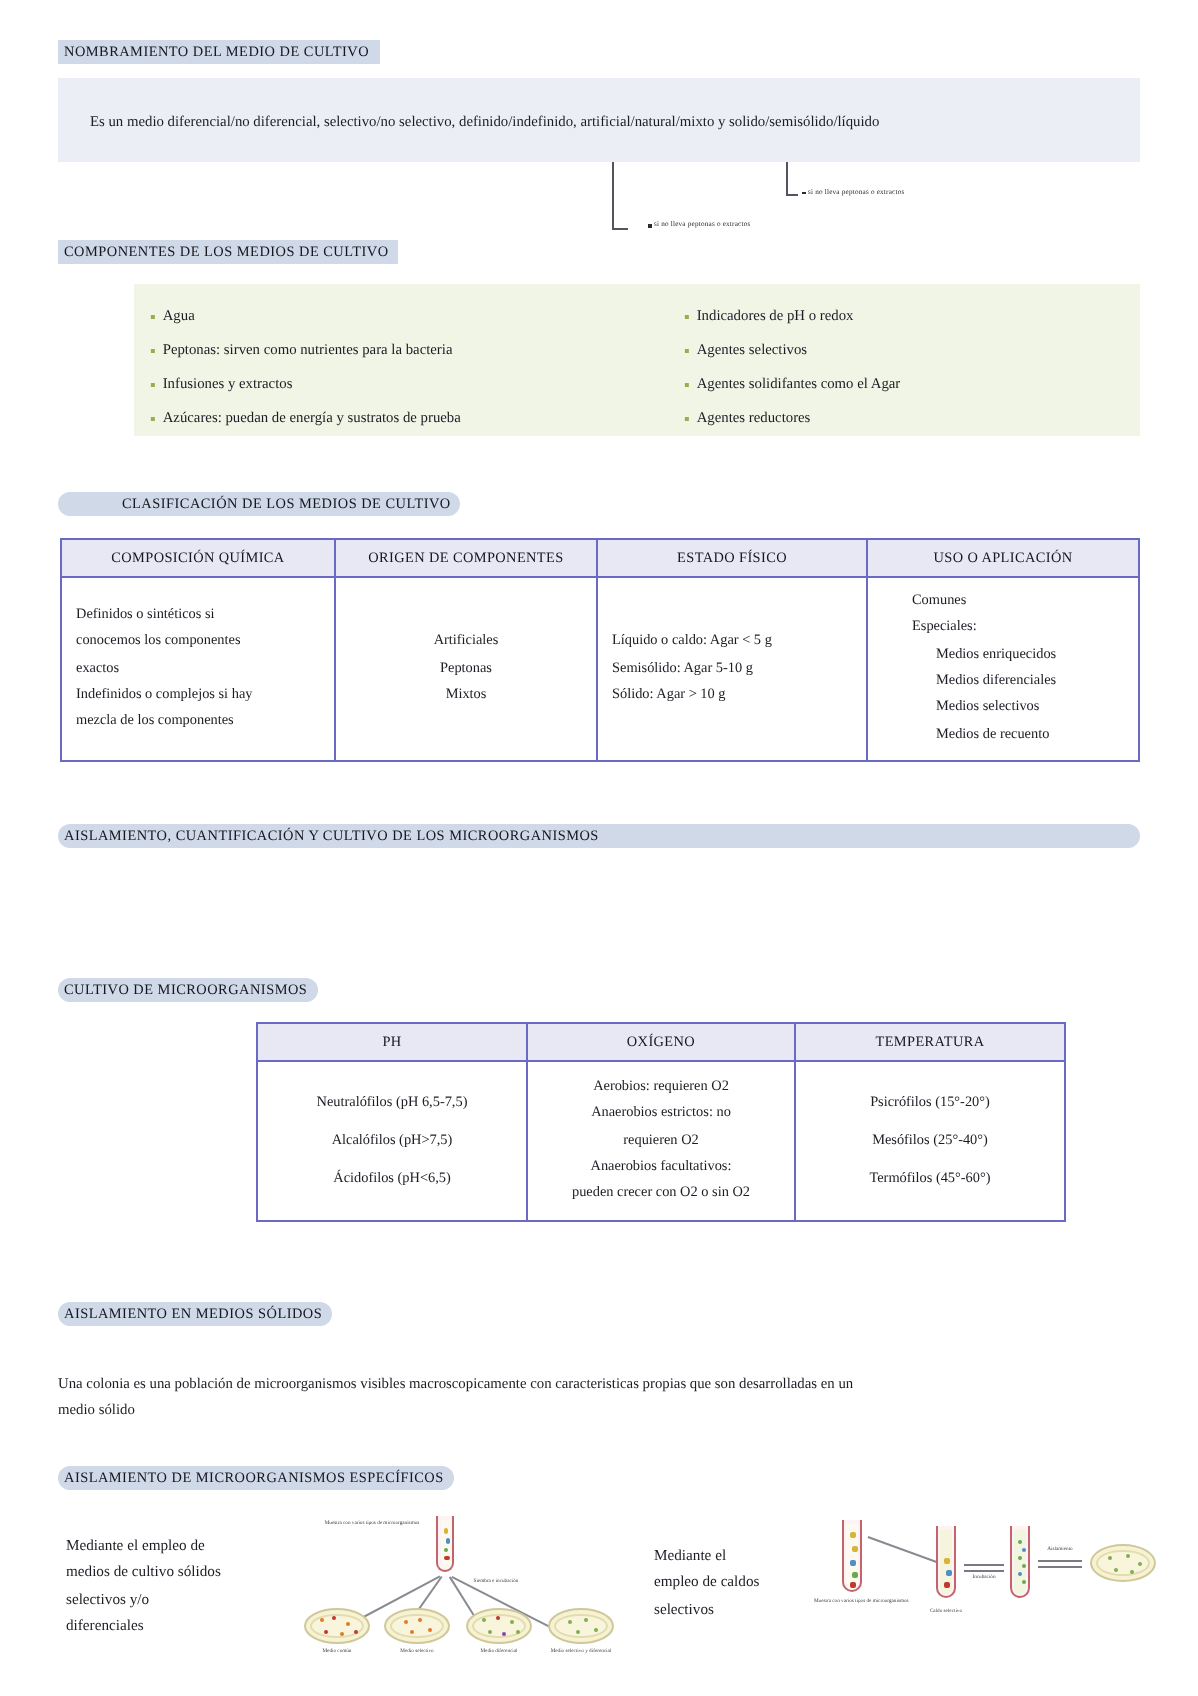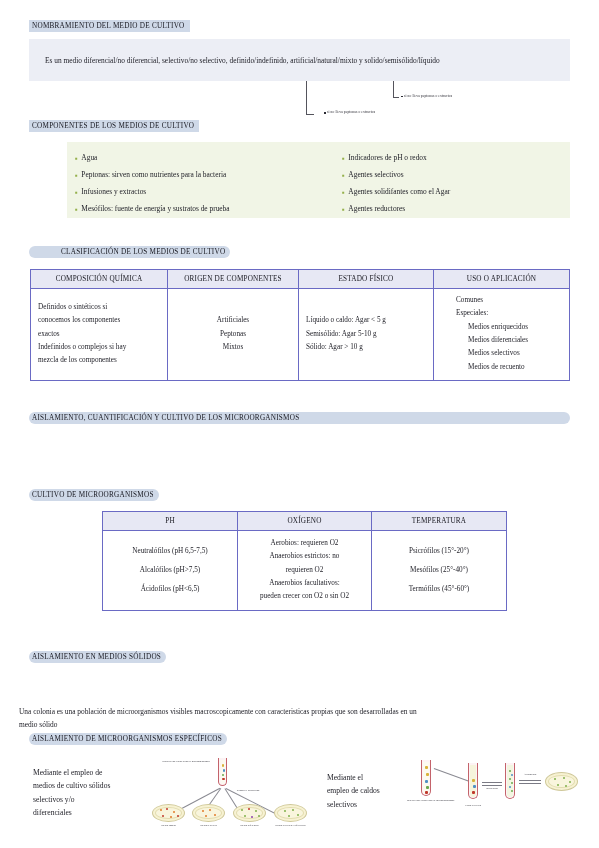--- a/index.html
+++ b/index.html
@@ -240,21 +240,21 @@
       <div class="comp-item">
         <span class="comp-bullet">▪</span>
         <span class="comp-label">Peptonas: sirven como nutrientes para la bacteria</span>
       </div>
       <div class="comp-item">
         <span class="comp-bullet">▪</span>
         <span class="comp-label">Infusiones y extractos</span>
       </div>
       <div class="comp-item">
         <span class="comp-bullet">▪</span>
-        <span class="comp-label">Mesófilos: fuente de energía y sustratos de prueba</span>
+        <span class="comp-label">Azúcares: puedan de energía y sustratos de prueba</span>
       </div>
     </div>
 
     <div class="comp-col" style="left:275px; top:12px;">
       <div class="comp-item">
         <span class="comp-bullet">▪</span>
         <span class="comp-label">Indicadores de pH o redox</span>
       </div>
       <div class="comp-item">
         <span class="comp-bullet">▪</span>
@@ -317,21 +317,21 @@
         </td>
       </tr>
     </tbody>
   </table>
 
   <div class="sec-head rounded" style="left:29px; top:412px; width:541px; box-sizing:border-box;">AISLAMIENTO, CUANTIFICACIÓN Y CULTIVO DE LOS MICROORGANISMOS</div>
 
 
   <div class="sec-head rounded" style="left:29px; top:489px;">CULTIVO DE MICROORGANISMOS</div>
 
-  <table class="tbl" style="left:102px; top:511px; width:404px;">
+  <table class="tbl" style="left:128px; top:511px; width:404px;">
     <colgroup>
       <col style="width:135px">
         <col style="width:134px">
         <col style="width:135px">
     </colgroup>
     <thead>
       <tr>
         <th>PH</th>
         <th>OXÍGENO</th>
         <th>TEMPERATURA</th>
@@ -355,21 +355,21 @@
           <span class="ln">Psicrófilos (15°-20°)</span>
           <span class="ln">Mesófilos (25°-40°)</span>
           <span class="ln">Termófilos (45°-60°)</span>
         </td>
       </tr>
     </tbody>
   </table>
 
   <div class="sec-head rounded" style="left:29px; top:651px;">AISLAMIENTO EN MEDIOS SÓLIDOS</div>
 
-  <div class="para" style="left:19px; top:686px;margin-top:20px;">
+  <div class="para" style="left:29px; top:686px;">
     <span class="ln">Una colonia es una población de microorganismos visibles macroscopicamente con caracteristicas propias que son desarrolladas en un</span>
     <span class="ln">medio sólido</span>
   </div>
 
   <div class="sec-head rounded" style="left:29px; top:733px;">AISLAMIENTO DE MICROORGANISMOS ESPECÍFICOS</div>
 
   <div class="fig-caption" style="left:33px; top:766px; width:110px;">
     <span class="ln">Mediante el empleo de</span>
     <span class="ln">medios de cultivo sólidos</span>
     <span class="ln">selectivos y/o</span>

